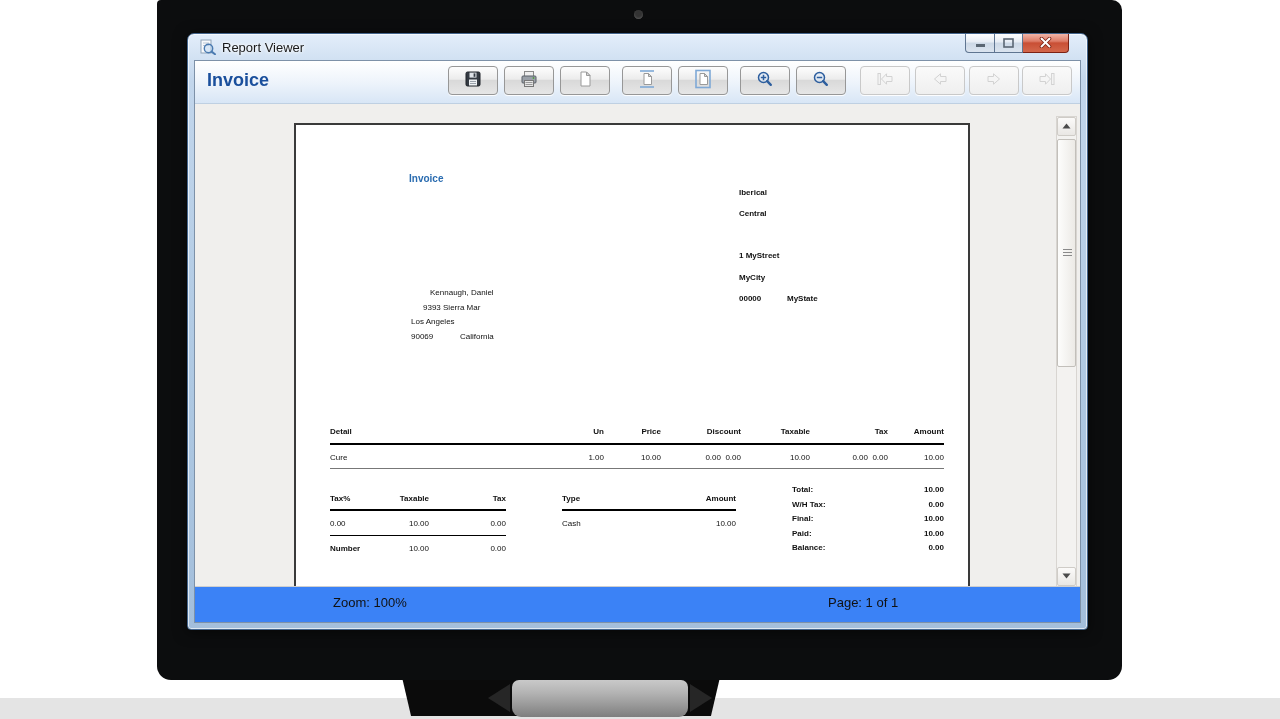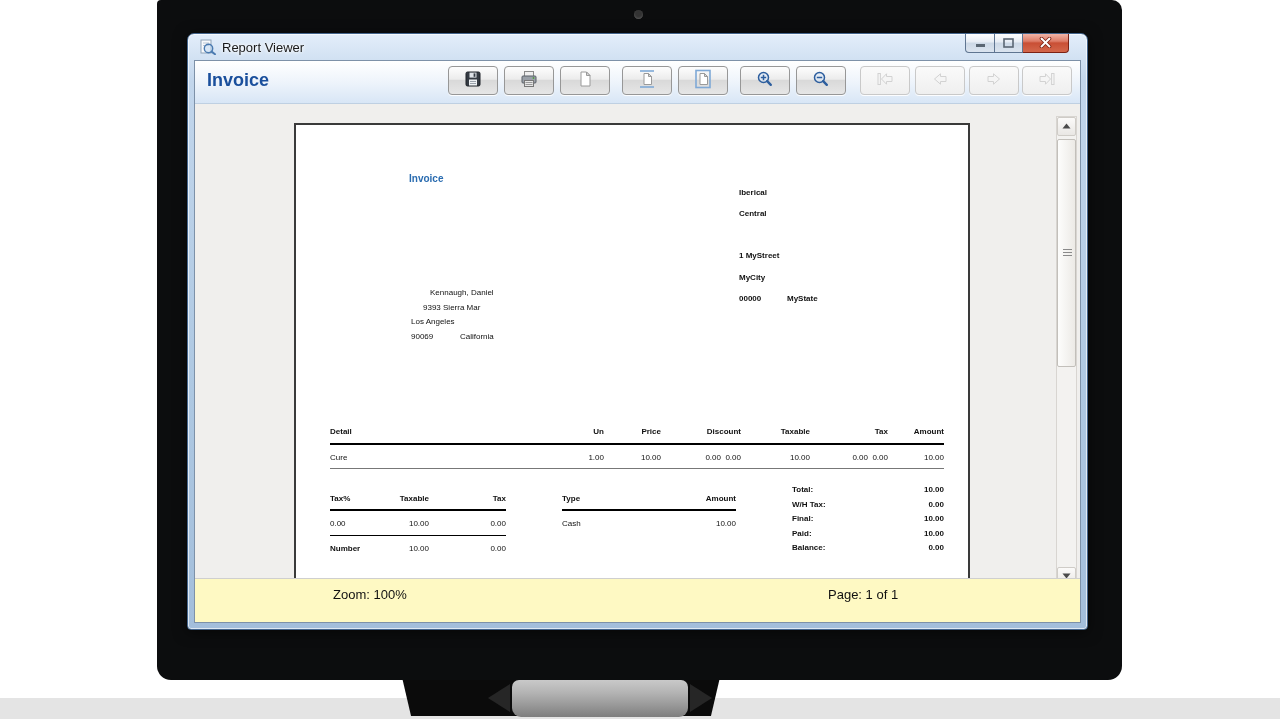--- a/index.html
+++ b/index.html
@@ -65,21 +65,21 @@
           border:1px solid #cfccc7; border-radius:2px; display:flex; align-items:center; justify-content:center;
           font-size:8px; color:#4a4a4a; }
   .sbtn.up { top:0; }
   .sbtn.down { bottom:0; }
   .sthumb { position:absolute; left:0; top:22px; width:19px; height:228px;
             background:linear-gradient(90deg,#fdfdfc,#eceae6); border:1px solid #c2bfba; border-radius:2px; }
   .sgrip { position:absolute; left:5px; top:50%; margin-top:-4px; width:9px; height:8px;
            background:repeating-linear-gradient(180deg,#8a8a8a 0 1px,transparent 1px 3px); }
 
   
-  .statusbar { position:absolute; left:0; right:0; bottom:0; height:44px; background:#fef9c3;
+  .statusbar { position:absolute; left:0; right:0; bottom:0; height:36px; background:#3b82f6;
                border-top:1px solid #cfcfcf; }
   .status-text { position:absolute; top:8px; font-size:13px; color:#111; }
 
   
   .page * { font-size:8px; color:#111; }
   .abs { position:absolute; white-space:pre; }
   .b { font-weight:bold; }
   .inv-title { font-weight:bold; font-size:10px; }
   .hdr-box { position:absolute; left:104px; top:64px; width:226px; height:33px;
              border:1px solid #1a1a1a; border-radius:10px; }

